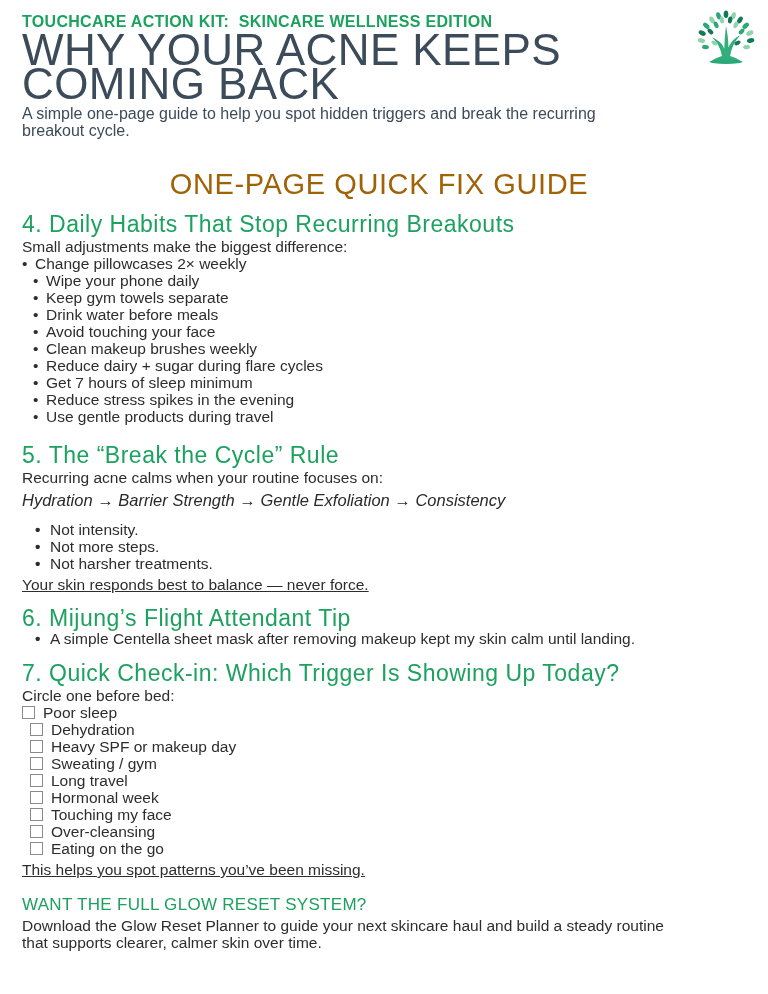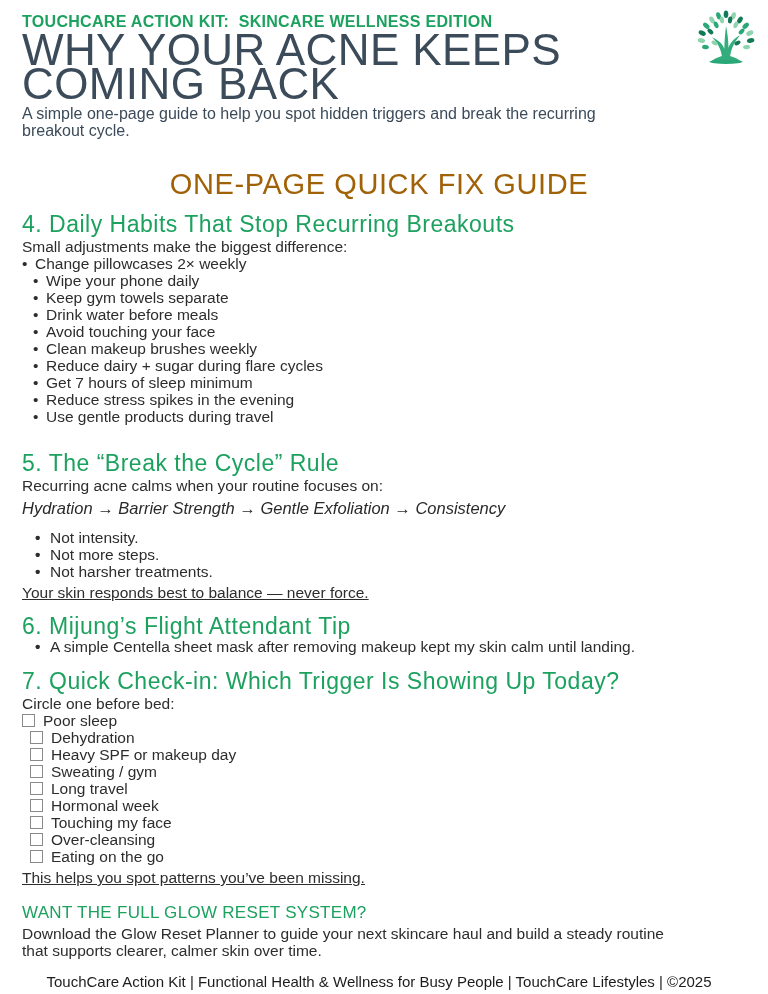--- a/index.html
+++ b/index.html
@@ -38,21 +38,21 @@
     text-align:center;color:#a16207;font-size:29px;font-weight:500;
     letter-spacing:.6px;margin-top:30px;line-height:30px;
   }
 
   
   .sec-heading{
     color:var(--green);font-size:23px;font-weight:500;
     letter-spacing:.5px;line-height:24px;
   }
   .s-habits .sec-heading{margin-top:13px;}
-  .s-cycle .sec-heading{margin-top:26px;}
+  .s-cycle .sec-heading{margin-top:18px;}
   .s-flight .sec-heading{margin-top:13px;}
   .s-checkin .sec-heading{margin-top:14px;}
 
   .body-line{font-size:15.5px;line-height:17px;color:var(--body);}
   .sec-intro{margin-top:2px;}
 
   
   .b-row{display:flex;font-size:15.5px;line-height:17px;margin-left:11px;}
   .b-row:first-child{margin-left:0;}
   .b-row .dot{width:13px;flex:none;}
@@ -251,15 +251,14 @@
         </div>
     </div>
     <div class="body-line sec-outro">This helps you spot patterns you’ve been missing.</div>
   </div>
 
   <div>
     <div class="cta-heading">WANT THE FULL GLOW RESET SYSTEM?</div>
     <div class="cta-body">Download the Glow Reset Planner to guide your next skincare haul and build a steady routine that supports clearer, calmer skin over time.</div>
   </div>
 
-  <div class="footer">TouchCare Action Kit | Functional Health &amp; Wellness for Busy People | TouchCare Lifestyles | ©2025</div>
 
 </div>
 
 </body></html>

